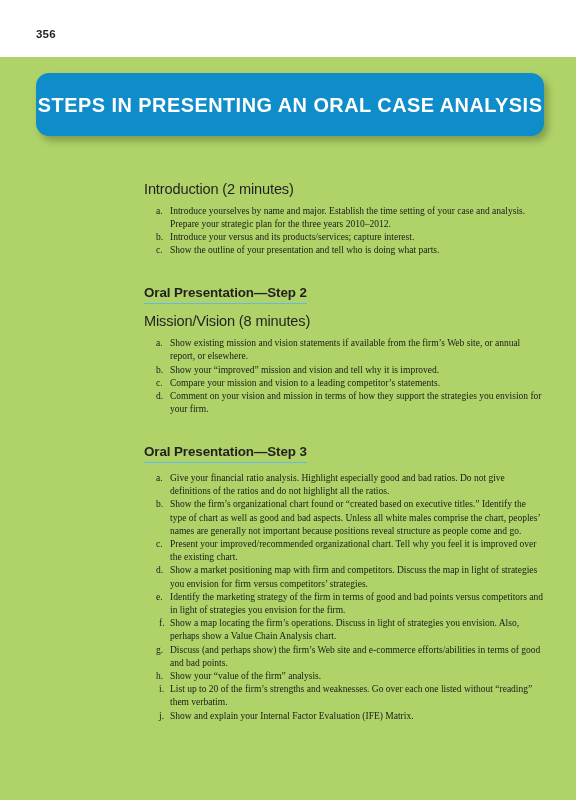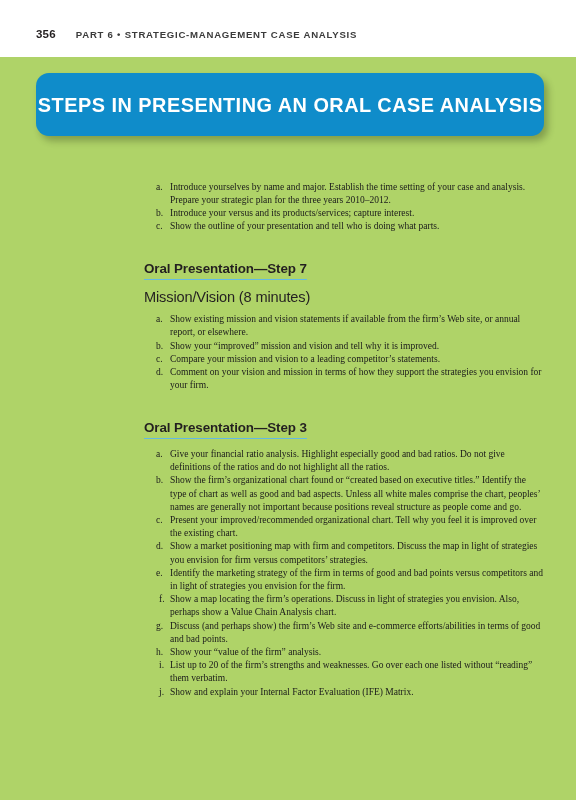--- a/index.html
+++ b/index.html
@@ -158,51 +158,51 @@
   }
 </style>
 </head>
 <body>
 
 <div class="page">
 
   <div class="running-head">
     <div class="rh-inner">
       <span class="folio">356</span>
-      <span class="rh-text">PART 6  •  STRATEGIC-MANAGEMENT CASE ANALYSIS</span>
     </div>
   </div>
 
   <div class="green-field">
 
     <div class="banner">
       <div class="banner-title">STEPS IN PRESENTING AN ORAL CASE ANALYSIS</div>
     </div>
 
     <div class="content">
 
       <section class="step-block">
+        <h3 class="step-subheading">Introduction (2 minutes)</h3>
         <ol class="lettered-list">
           <li class="list-item">
             <span class="list-marker">a.</span>
             <span class="list-text">Introduce yourselves by name and major. Establish the time setting of your case and analysis. Prepare your strategic plan for the three years 2010–2012.</span>
           </li>
           <li class="list-item">
             <span class="list-marker">b.</span>
             <span class="list-text">Introduce your versus and its products/services; capture interest.</span>
           </li>
           <li class="list-item">
             <span class="list-marker">c.</span>
             <span class="list-text">Show the outline of your presentation and tell who is doing what parts.</span>
           </li>
         </ol>
       </section>
 
       <section class="step-block">
-        <h2 class="step-heading">Oral Presentation—Step 7</h2>
+        <h2 class="step-heading">Oral Presentation—Step 2</h2>
         <h3 class="step-subheading">Mission/Vision (8 minutes)</h3>
         <ol class="lettered-list">
           <li class="list-item">
             <span class="list-marker">a.</span>
             <span class="list-text">Show existing mission and vision statements if available from the firm’s Web site, or annual report, or elsewhere.</span>
           </li>
           <li class="list-item">
             <span class="list-marker">b.</span>
             <span class="list-text">Show your “improved” mission and vision and tell why it is improved.</span>
           </li>

